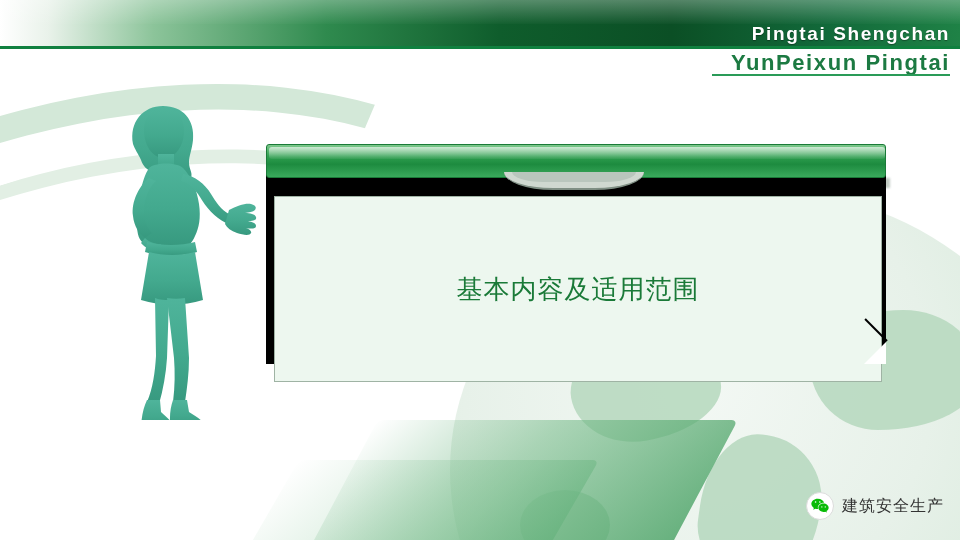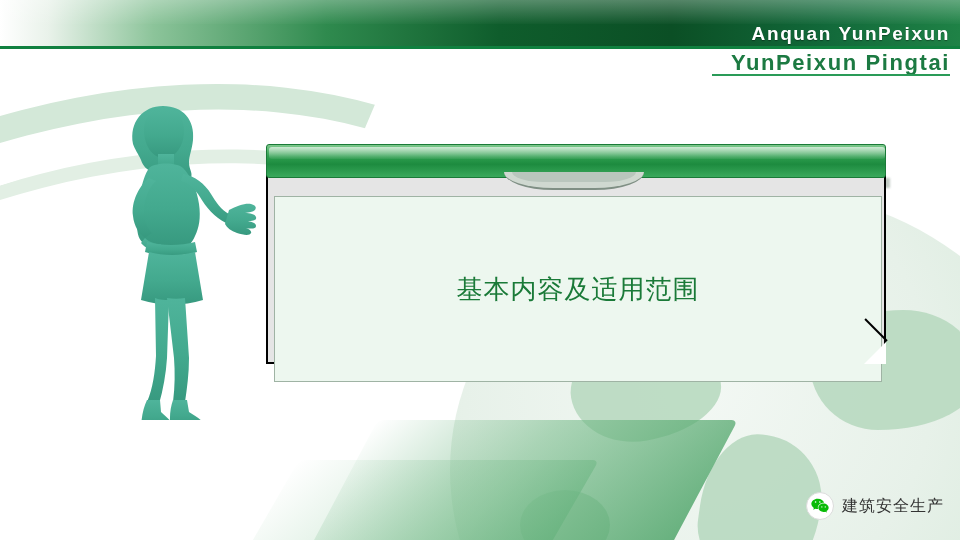--- a/index.html
+++ b/index.html
@@ -195,21 +195,21 @@
     top: 144px;
     width: 624px;
     height: 222px;
   }
   .panel-body {
     position: absolute;
     left: 0;
     top: 22px;
     width: 620px;
     height: 198px;
-    background: #e5e5e5;
+    background: #000000;
     border: 2px solid #000000;
     box-sizing: border-box;
   }
   .panel-corner {
     position: absolute;
     right: -2px;
     bottom: -2px;
     width: 0;
     height: 0;
     border-left: 22px solid transparent;
@@ -338,21 +338,21 @@
   <div class="wedge2"></div>
   <div class="wedge"></div>
 
   <div class="banner">
     <div class="banner-shine"></div>
   </div>
   <div class="banner-rule"></div>
   <div class="banner-rule2"></div>
 
   <div class="title-block">
-    <span class="title-line1">Anquan YunPeixun</span>
+    <span class="title-line1">Pingtai Shengchan</span>
     <span class="title-line2">YunPeixun Pingtai</span>
     <div class="title-underline"></div>
   </div>
 
   <svg class="silhouette" viewBox="0 0 200 320" xmlns="http://www.w3.org/2000/svg">
     <defs>
       <linearGradient id="silGrad" x1="0" y1="0" x2="0" y2="1">
         <stop offset="0%" stop-color="#4fb49b"></stop>
         <stop offset="55%" stop-color="#43a98e"></stop>
         <stop offset="100%" stop-color="#37997f"></stop>

